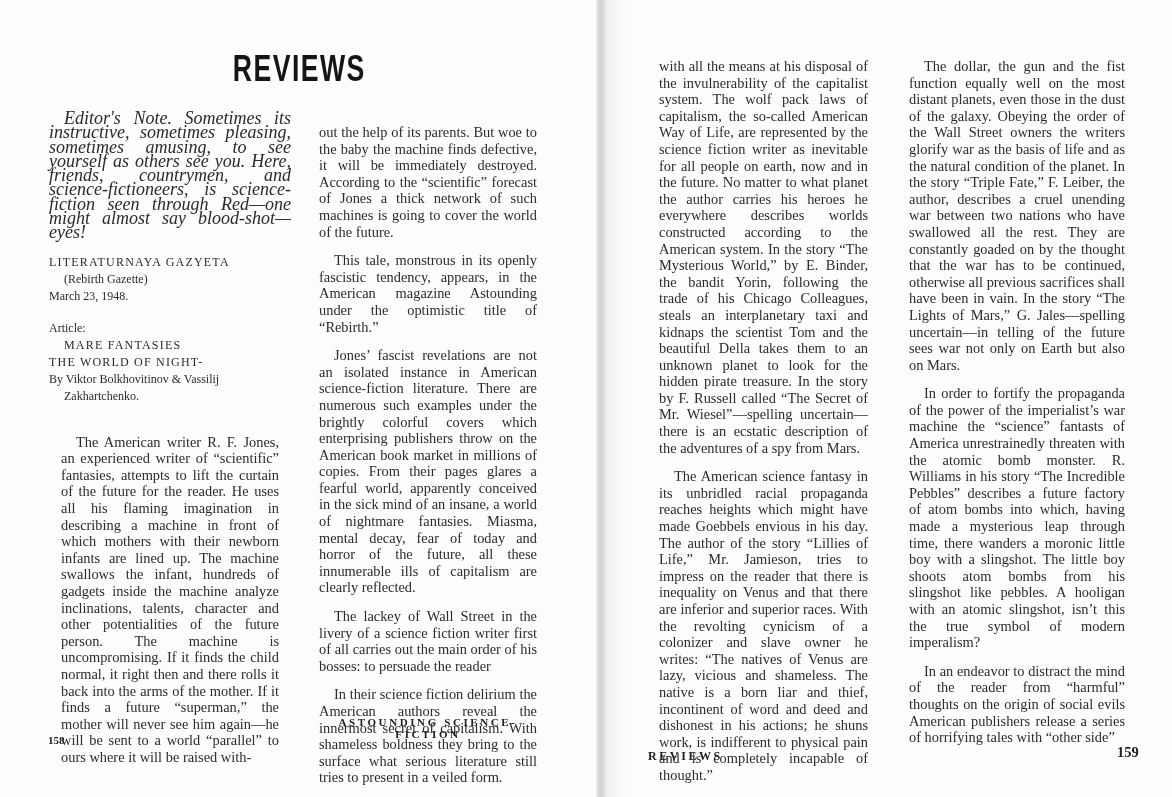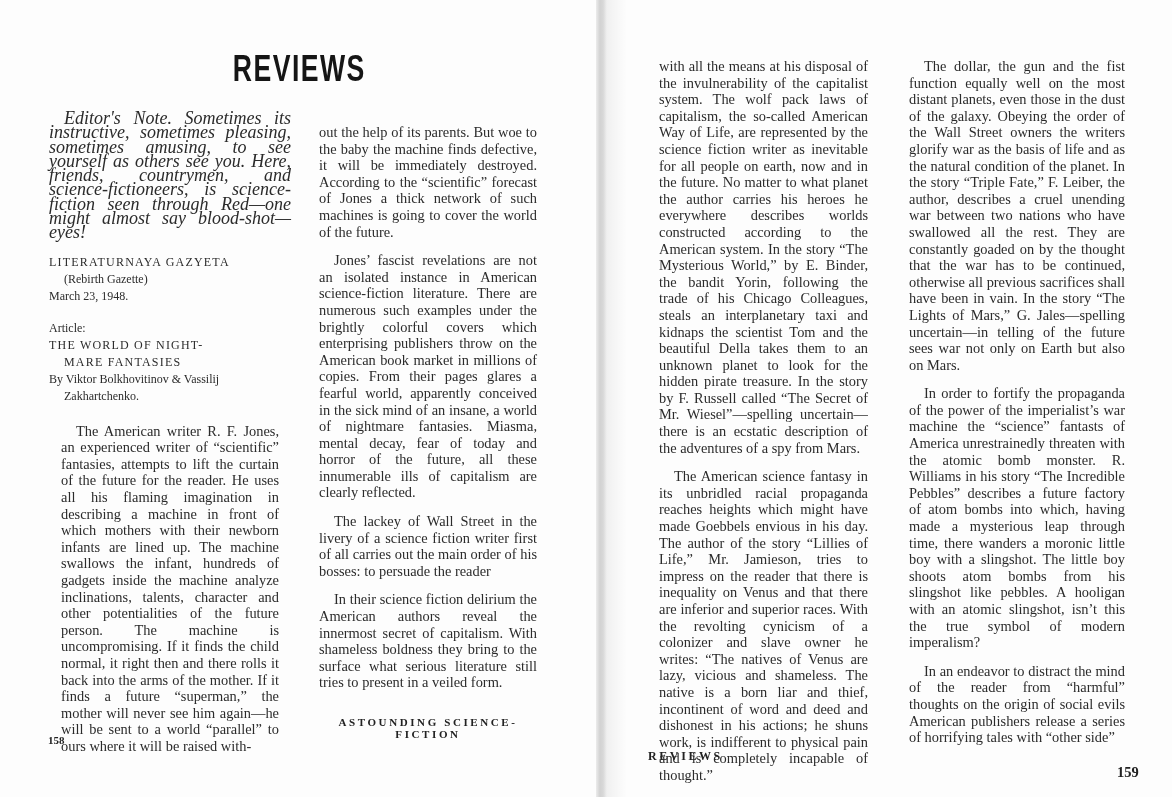--- a/index.html
+++ b/index.html
@@ -37,24 +37,24 @@
   .editors-note {
     font-style:italic; font-size:18px; line-height:14.3px;
     margin:0 0 14px 0 !important; text-indent:15px;
   }
   .source-block, .article-block {
     text-align:left; font-size:12px; line-height:17px;
     margin-bottom:15px;
   }
   .caps-line { letter-spacing:1.2px; }
   .indented { padding-left:15px; }
-  .article-block { margin-bottom:18px; }
+  .article-block { margin-bottom:29px; }
   .page-num { position:absolute; font-weight:bold; font-size:11px; color:#222; }
   #page-num-left { left:48px; top:734px; }
-  #page-num-right { left:1117px; top:744px; font-size:14.5px;margin-top:20px; }
+  #page-num-right { left:1117px; top:744px; font-size:14.5px; }
   .running-footer {
     position:absolute; font-weight:bold; color:#222;
     font-size:11px; letter-spacing:2.6px;
   }
   #footer-left { left:307px; top:716px; width:242px; text-align:center; }
   #footer-right { left:648px; top:749px; font-size:12px; }
   #left-col1  { left:49px;  top:111px; width:242px; }
   #left-col2  { left:307px; top:112px; width:242px; }
   #right-col1 { left:647px; top:46px;  width:233px; }
   #right-col2 { left:897px; top:46px;  width:240px; }
@@ -71,31 +71,32 @@
       <p class="editors-note">Editor's Note.  Sometimes its instructive, sometimes pleasing, sometimes amusing, to see yourself as others see you. Here, friends, countrymen, and science-fictioneers, is science-fiction seen through Red—one might almost say blood-shot—eyes!</p>
 
       <div class="source-block">
         <div class="caps-line">LITERATURNAYA GAZYETA</div>
         <div class="indented">(Rebirth Gazette)</div>
         <div>March 23, 1948.</div>
       </div>
 
       <div class="article-block">
         <div>Article:</div>
+        <div class="caps-line indented">MARE FANTASIES</div>
         <div class="caps-line">THE WORLD OF NIGHT-</div>
-        <div class="caps-line indented">MARE FANTASIES</div>
         <div>By Viktor Bolkhovitinov &amp; Vassilij</div>
         <div class="indented">Zakhartchenko.</div>
       </div>
 
       <p>The American writer R. F. Jones, an experienced writer of “scientific” fantasies, attempts to lift the curtain of the future for the reader. He uses all his flaming imagination in describing a machine in front of which mothers with their newborn infants are lined up. The machine swallows the infant, hundreds of gadgets inside the machine analyze inclinations, talents, character and other potentialities of the future person. The machine is uncompromising. If it finds the child normal, it right then and there rolls it back into the arms of the mother. If it finds a future “superman,” the mother will never see him again—he will be sent to a world “parallel” to ours where it will be raised with-</p>
     </div>
 
     <div class="col" id="left-col2">
       <p class="noindent">out the help of its parents. But woe to the baby the machine finds defective, it will be immediately destroyed. According to the “scientific” forecast of Jones a thick network of such machines is going to cover the world of the future.</p>
+      <p>This tale, monstrous in its openly fascistic tendency, appears, in the American magazine Astounding under the optimistic title of “Rebirth.”</p>
       <p>Jones’ fascist revelations are not an isolated instance in American science-fiction literature. There are numerous such examples under the brightly colorful covers which enterprising publishers throw on the American book market in millions of copies. From their pages glares a fearful world, apparently conceived in the sick mind of an insane, a world of nightmare fantasies. Miasma, mental decay, fear of today and horror of the future, all these innumerable ills of capitalism are clearly reflected.</p>
       <p>The lackey of Wall Street in the livery of a science fiction writer first of all carries out the main order of his bosses: to persuade the reader</p>
       <p>In their science fiction delirium the American authors reveal the innermost secret of capitalism. With shameless boldness they bring to the surface what serious literature still tries to present in a veiled form.</p>
     </div>
 
     <div class="page-num" id="page-num-left">158</div>
     <div class="running-footer" id="footer-left">ASTOUNDING SCIENCE-FICTION</div>
   </section>
 
   <div class="gutter"></div>

